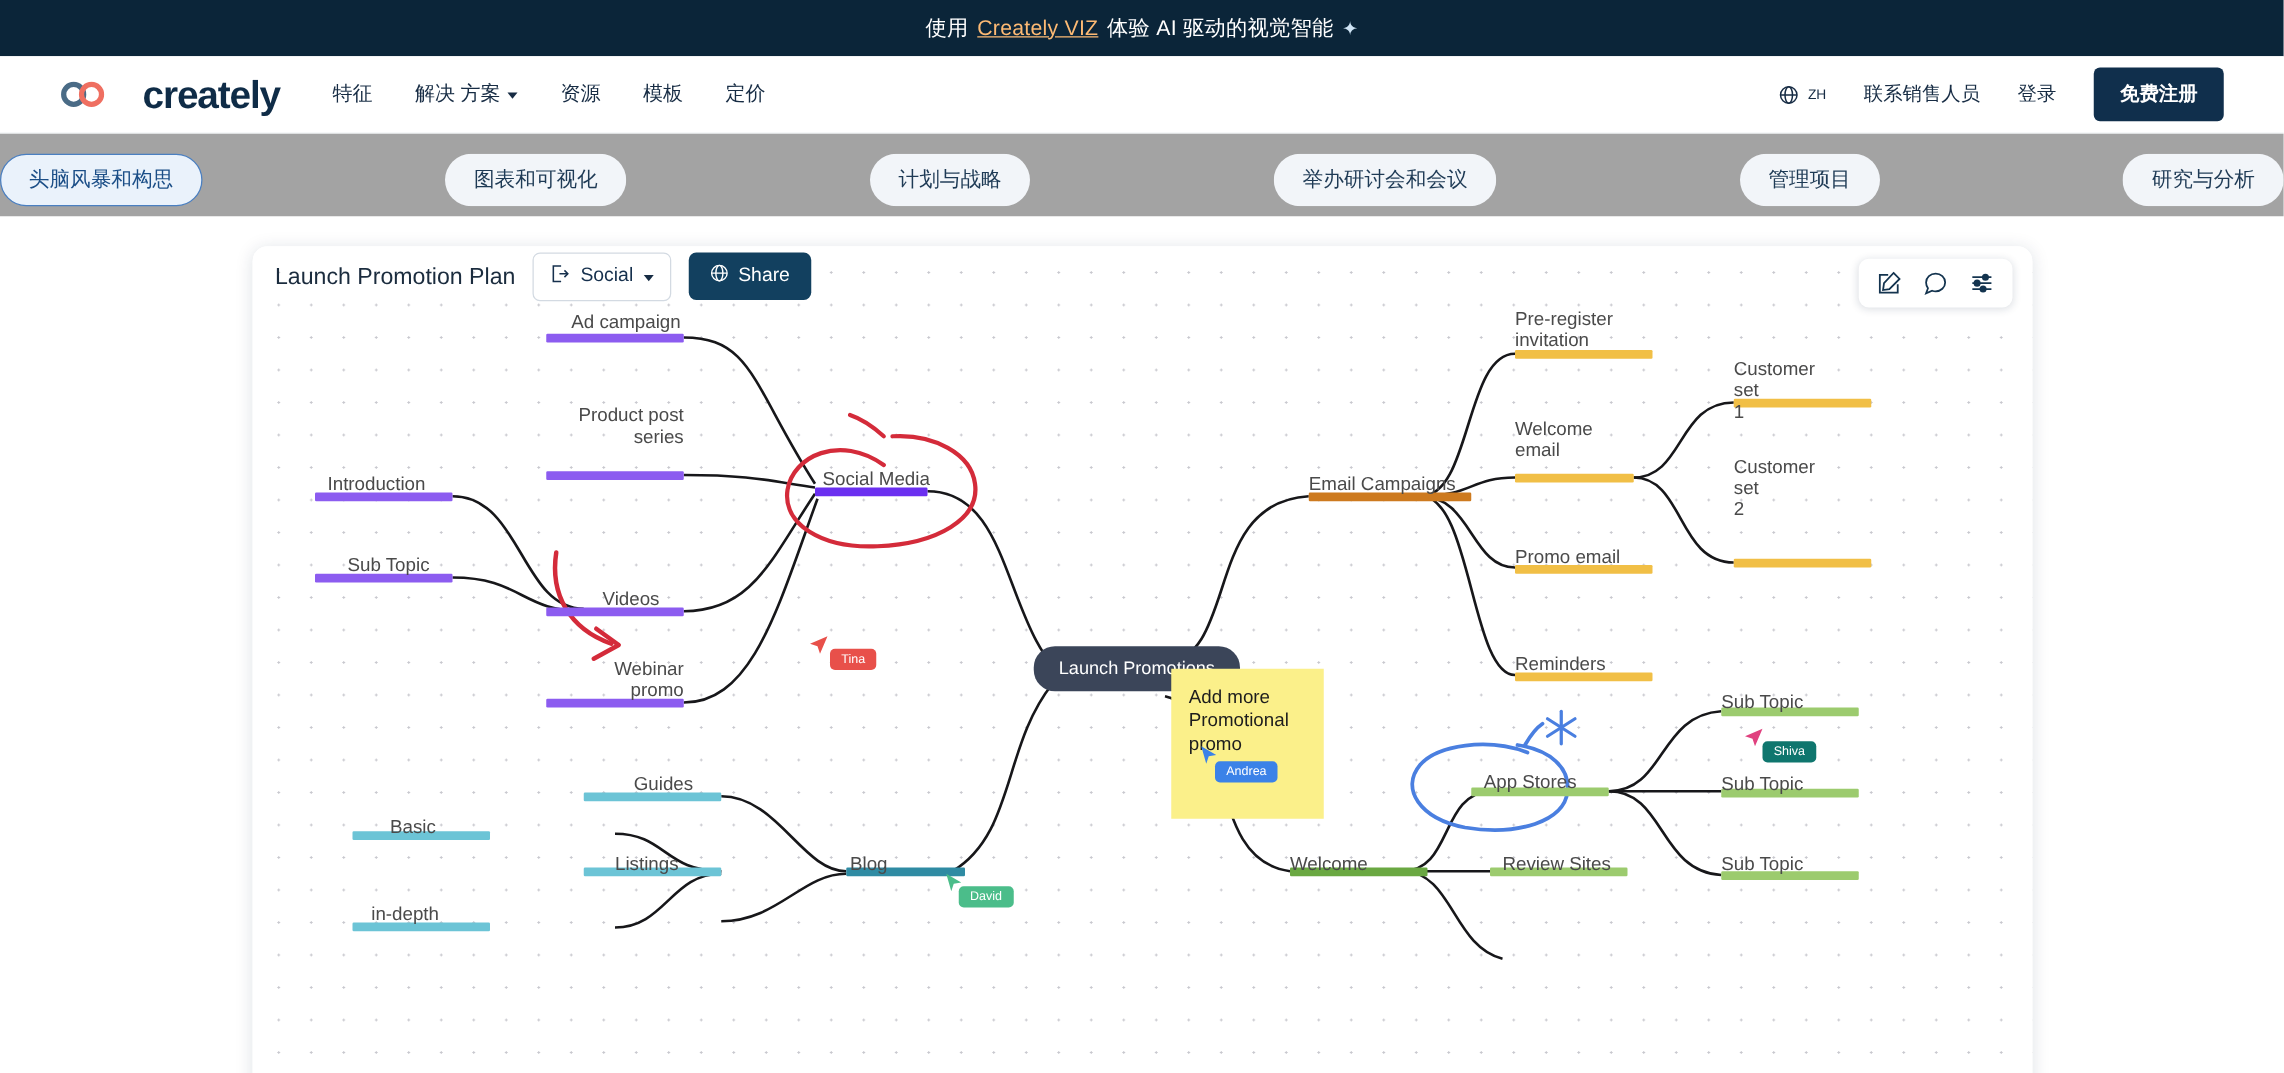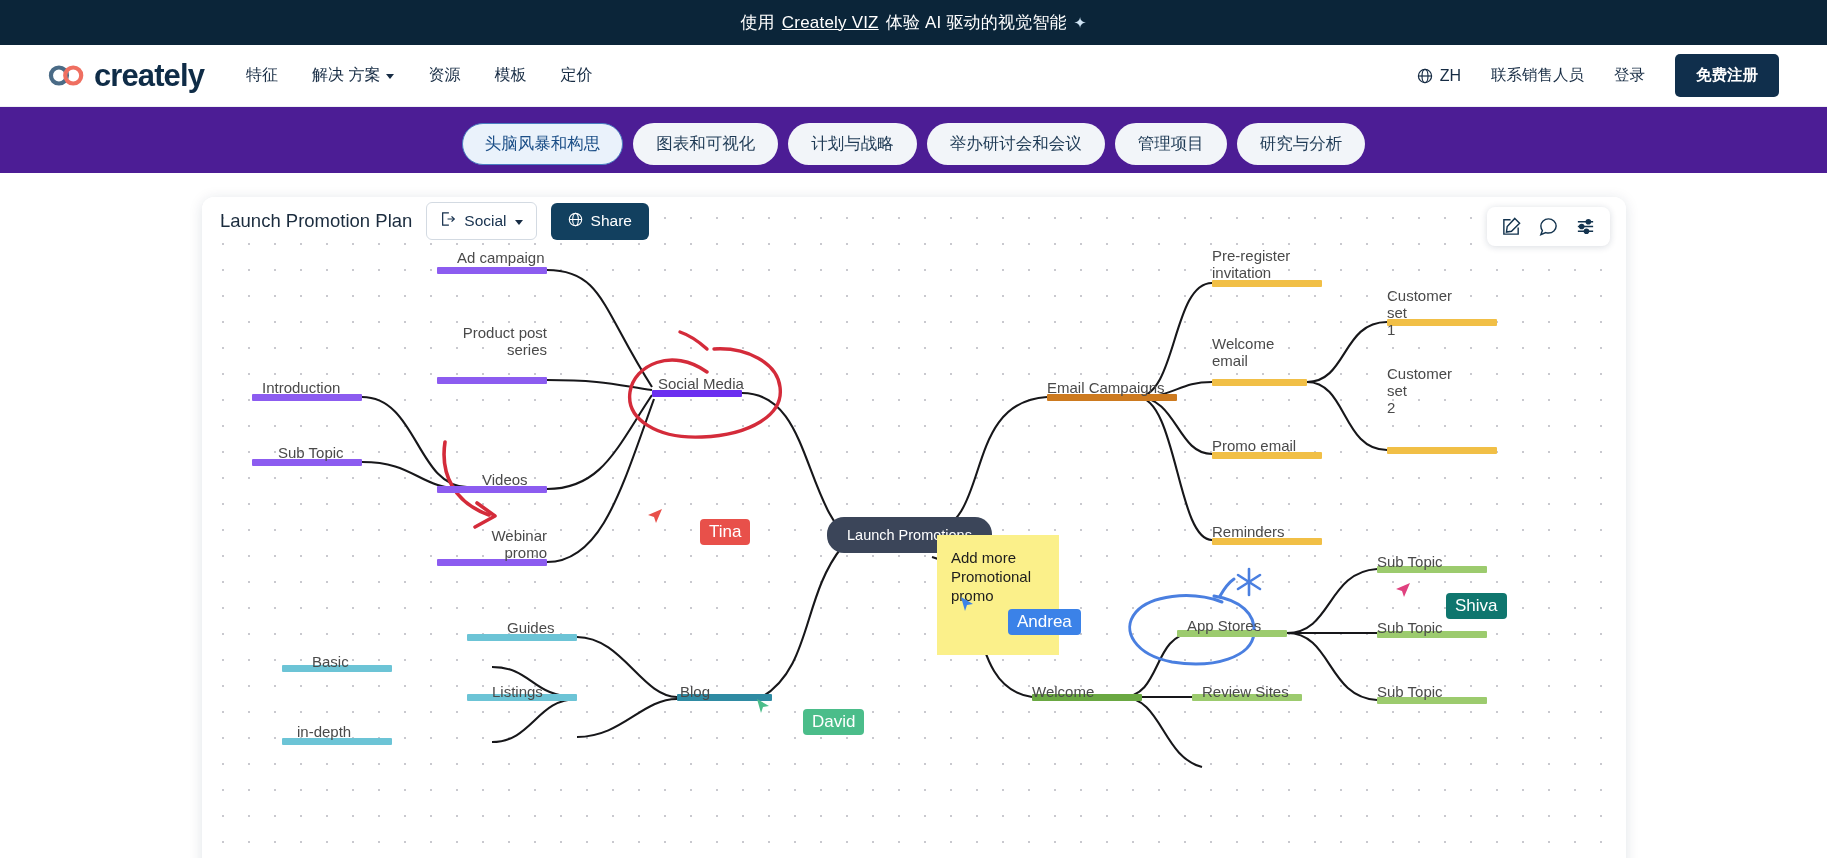--- a/index.html
+++ b/index.html
@@ -16,69 +16,70 @@
     height: 45px;
     background: #0b2539;
     color: #ffffff;
     display: flex;
     align-items: center;
     justify-content: center;
     font-size: 17px;
     letter-spacing: .2px;
   }
   .banner-inner { display: flex; align-items: center; gap: 7px; text-align: center; }
-  .banner a { color: #ffffff; text-decoration: underline; }
+  .banner a { color: #fdba74; text-decoration: underline; }
   .banner-sparkle { font-size: 15px; color: #cfe4f5; }
 
   
   .header {
     height: 62px;
     background: #ffffff;
     display: flex;
     align-items: center;
     padding: 0 48px 0 48px;
     border-bottom: 1px solid #eef1f4;
   }
   .logo-wrap { display: flex; align-items: center; gap: 9px; margin-right: 42px; }
   .logo-mark { width: 37px; height: 21px; }
   .logo-text {
     font-size: 31px; font-weight: 700; color: #0f2c47;
     letter-spacing: -0.9px;
+    margin-left: 20px;
   }
   .nav { display: flex; align-items: center; gap: 34px; }
   .nav-item {
     font-size: 16px; color: #172c44; cursor: pointer;
     display: flex; align-items: center; gap: 6px; white-space: nowrap;
   }
   .caret {
     width: 0; height: 0;
     border-left: 4.5px solid transparent;
     border-right: 4.5px solid transparent;
     border-top: 5px solid #172c44;
     margin-top: 2px;
   }
   .header-right {
     margin-left: auto;
     display: flex; align-items: center; gap: 30px;
   }
-  .lang { display: flex; align-items: center; gap: 7px; font-size: 16px; color: #172c44; cursor: pointer; }
+  .lang { display: flex; align-items: center; gap: 7px; font-size: 11px; color: #172c44; cursor: pointer; }
   .globe { width: 16px; height: 16px; }
   .hr-link { font-size: 15.5px; color: #172c44; cursor: pointer; white-space: nowrap; }
   .signup-btn {
     background: #102f4c; color: #fff;
     font-size: 15.5px; font-weight: 700;
     padding: 11px 21px; border-radius: 5px;
     border: none; cursor: pointer; white-space: nowrap;
   }
 
   
   .subtabs {
-    display: flex; justify-content: center; align-items: center;
+    display: flex; justify-content: space-between; align-items: center;
     gap: 10px; padding-top: 16px; padding-bottom: 8px;
-    background: #4c1d95;
+    background: #a3a3a3;
   }
   .pill {
     font-size: 16.5px; color: #1e3a55;
     padding: 9px 22px; border-radius: 22px;
     background: #f2f5f9; border: 1px solid transparent;
     cursor: pointer; white-space: nowrap;
   }
   .pill.active {
     background: #eaf2fb;
     border: 1.5px solid #4a7fc1;
@@ -164,26 +165,25 @@
     color: #1d1d1d;
     font-size: 15px;
     line-height: 19px;
     padding: 13px 14px;
     width: 122px; height: 120px;
     z-index: 5;
   }
   .cursor-tag {
     position: absolute;
     color: #fff;
-    font-size: 17px;
+    font-size: 10px;
     padding: 3px 9px;
     border-radius: 4px;
     z-index: 8;
     white-space: nowrap;
-    margin-left: 36px;
   }
   .cursor-arrow { position: absolute; z-index: 8; }
 </style>
 </head>
 <body>
 
 <div class="banner">
   <div class="banner-inner">
     <span>使用 </span>
     <a href="#">Creately VIZ</a>

